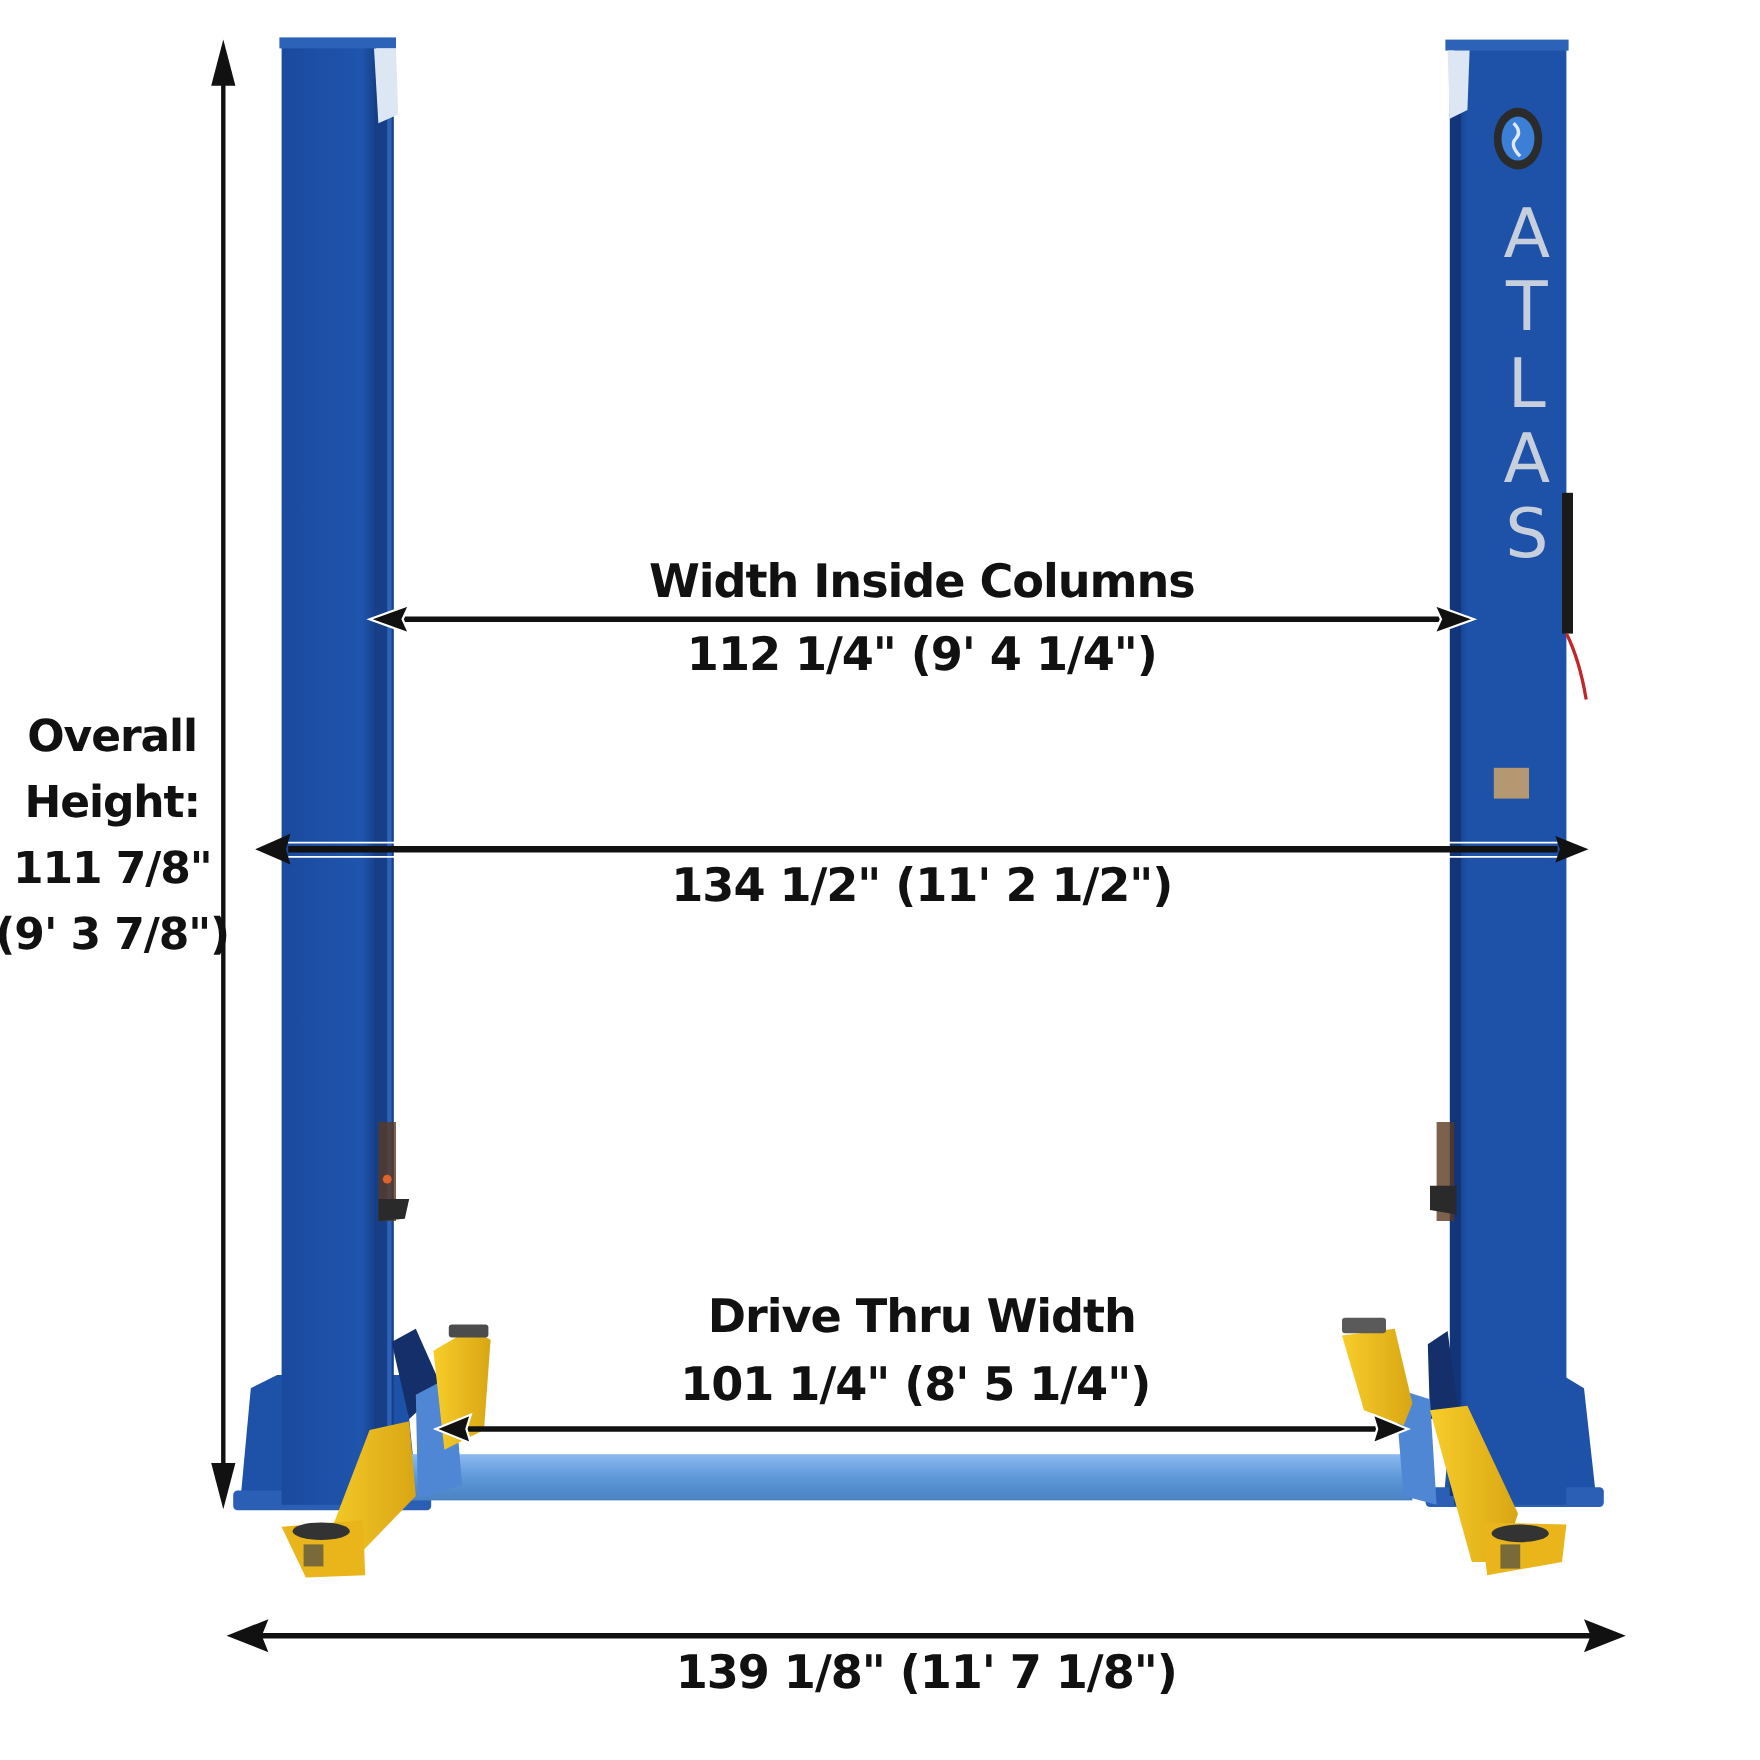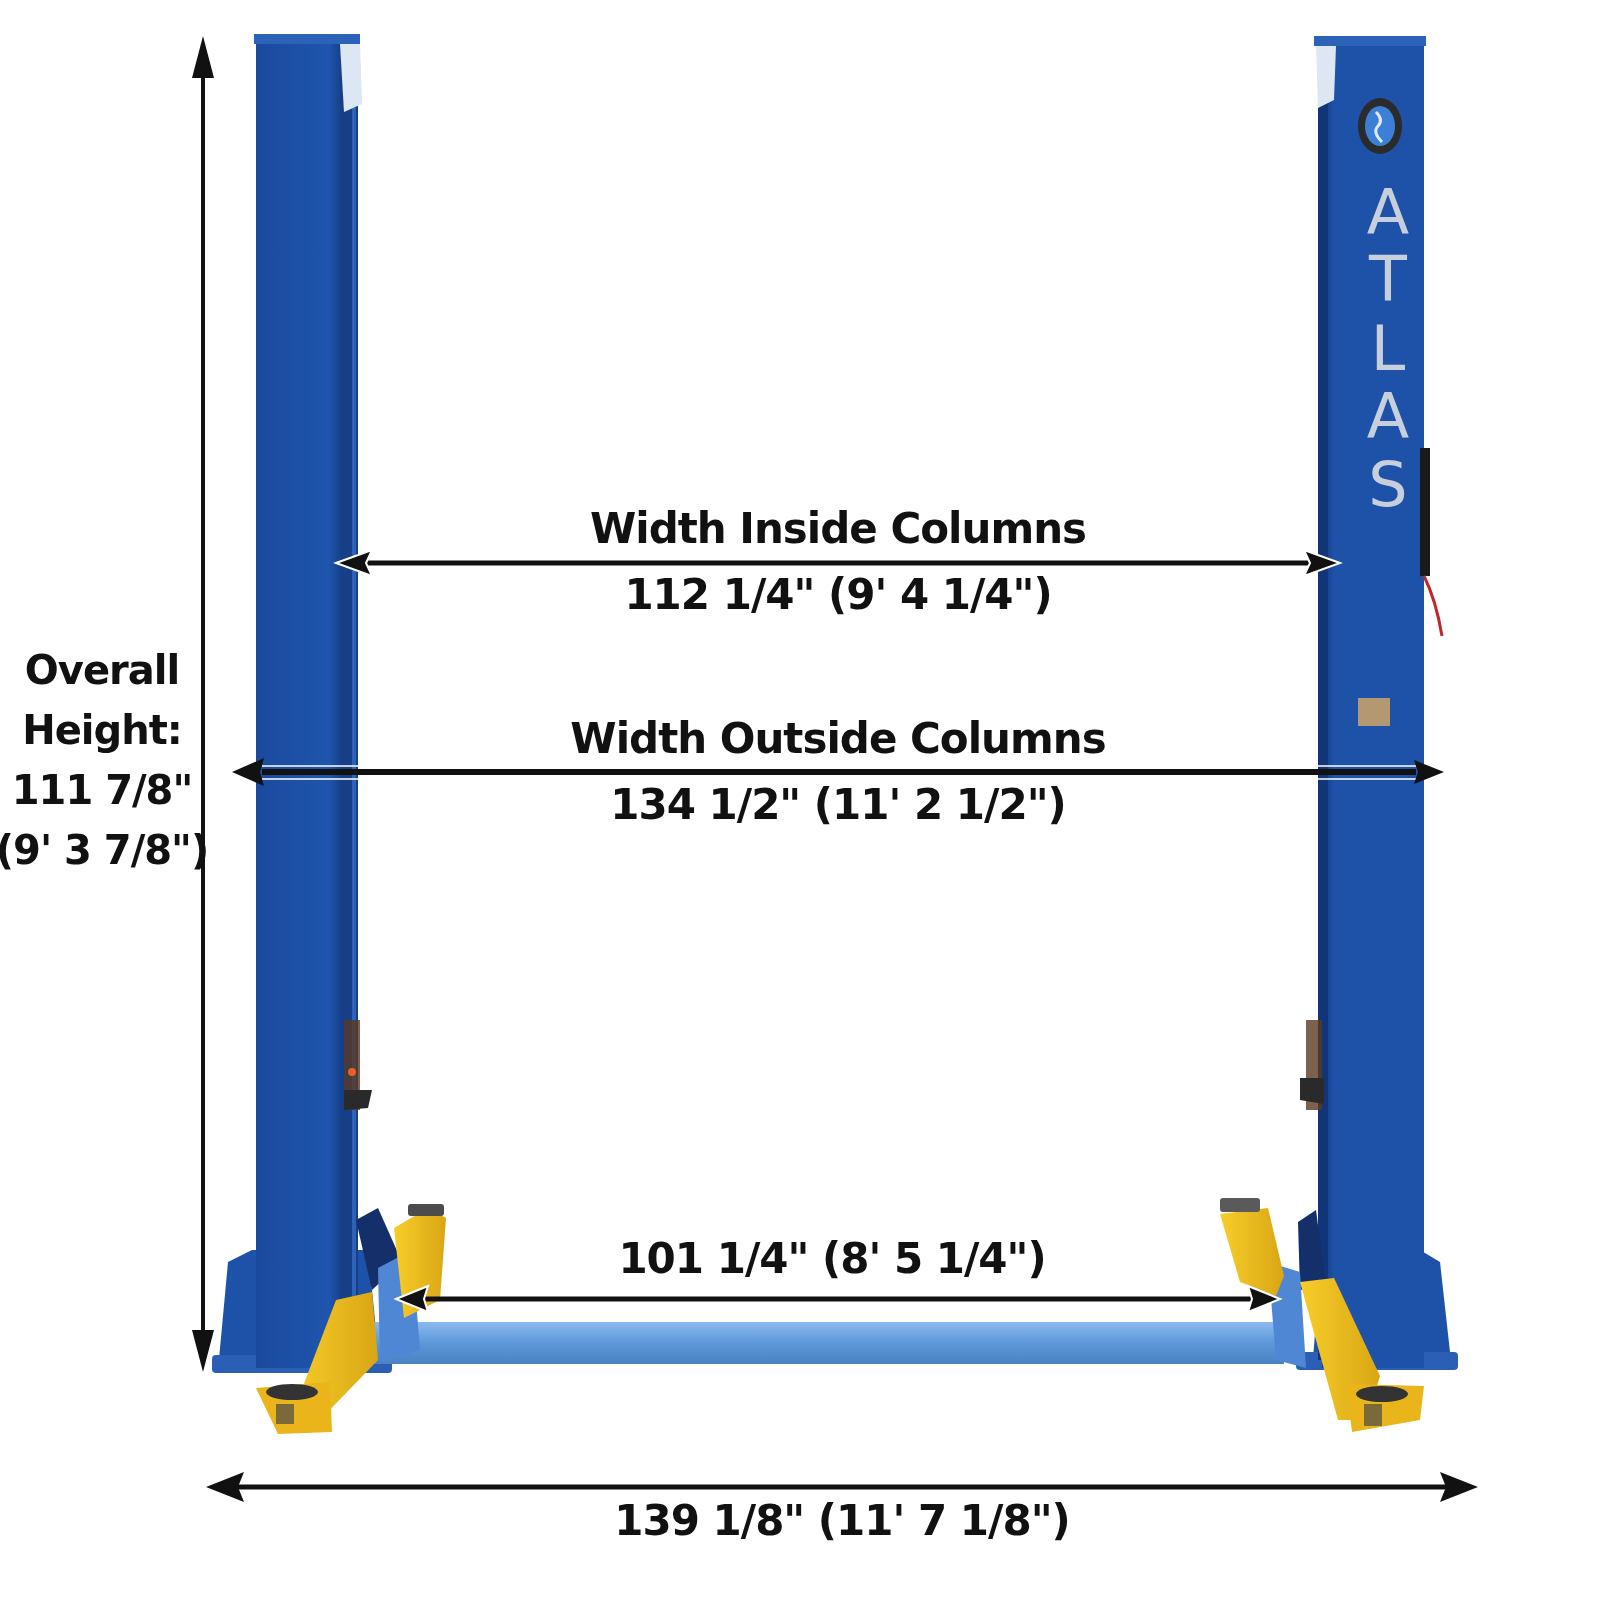--- a/index.html
+++ b/index.html
@@ -168,20 +168,20 @@
   <div id="height-label">
     <div>Overall</div>
     <div>Height:</div>
     <div>111 7/8"</div>
     <div>(9' 3 7/8")</div>
   </div>
 
   <div class="lbl title" style="left:838px; top:504px;"><span class="bg">Width Inside Columns</span></div>
   <div class="lbl value" style="left:838px; top:570px;"><span class="bg">112 1/4" (9' 4 1/4")</span></div>
 
-  <div class="lbl title" style="left:838px; top:714px;"><span class="bg">Width Outside Columns</span></div>
   <div class="lbl value" style="left:838px; top:780px;"><span class="bg">134 1/2" (11' 2 1/2")</span></div>
 
+  <div class="lbl title" style="left:838px; top:1172px;"><span class="bg">Drive Thru Width</span></div>
   <div class="lbl value" style="left:832px; top:1234px;"><span class="bg">101 1/4" (8' 5 1/4")</span></div>
 
   <div class="lbl value" style="left:842px; top:1496px;"><span class="bg">139 1/8" (11' 7 1/8")</span></div>
 
 </div>
 
 </body></html>

